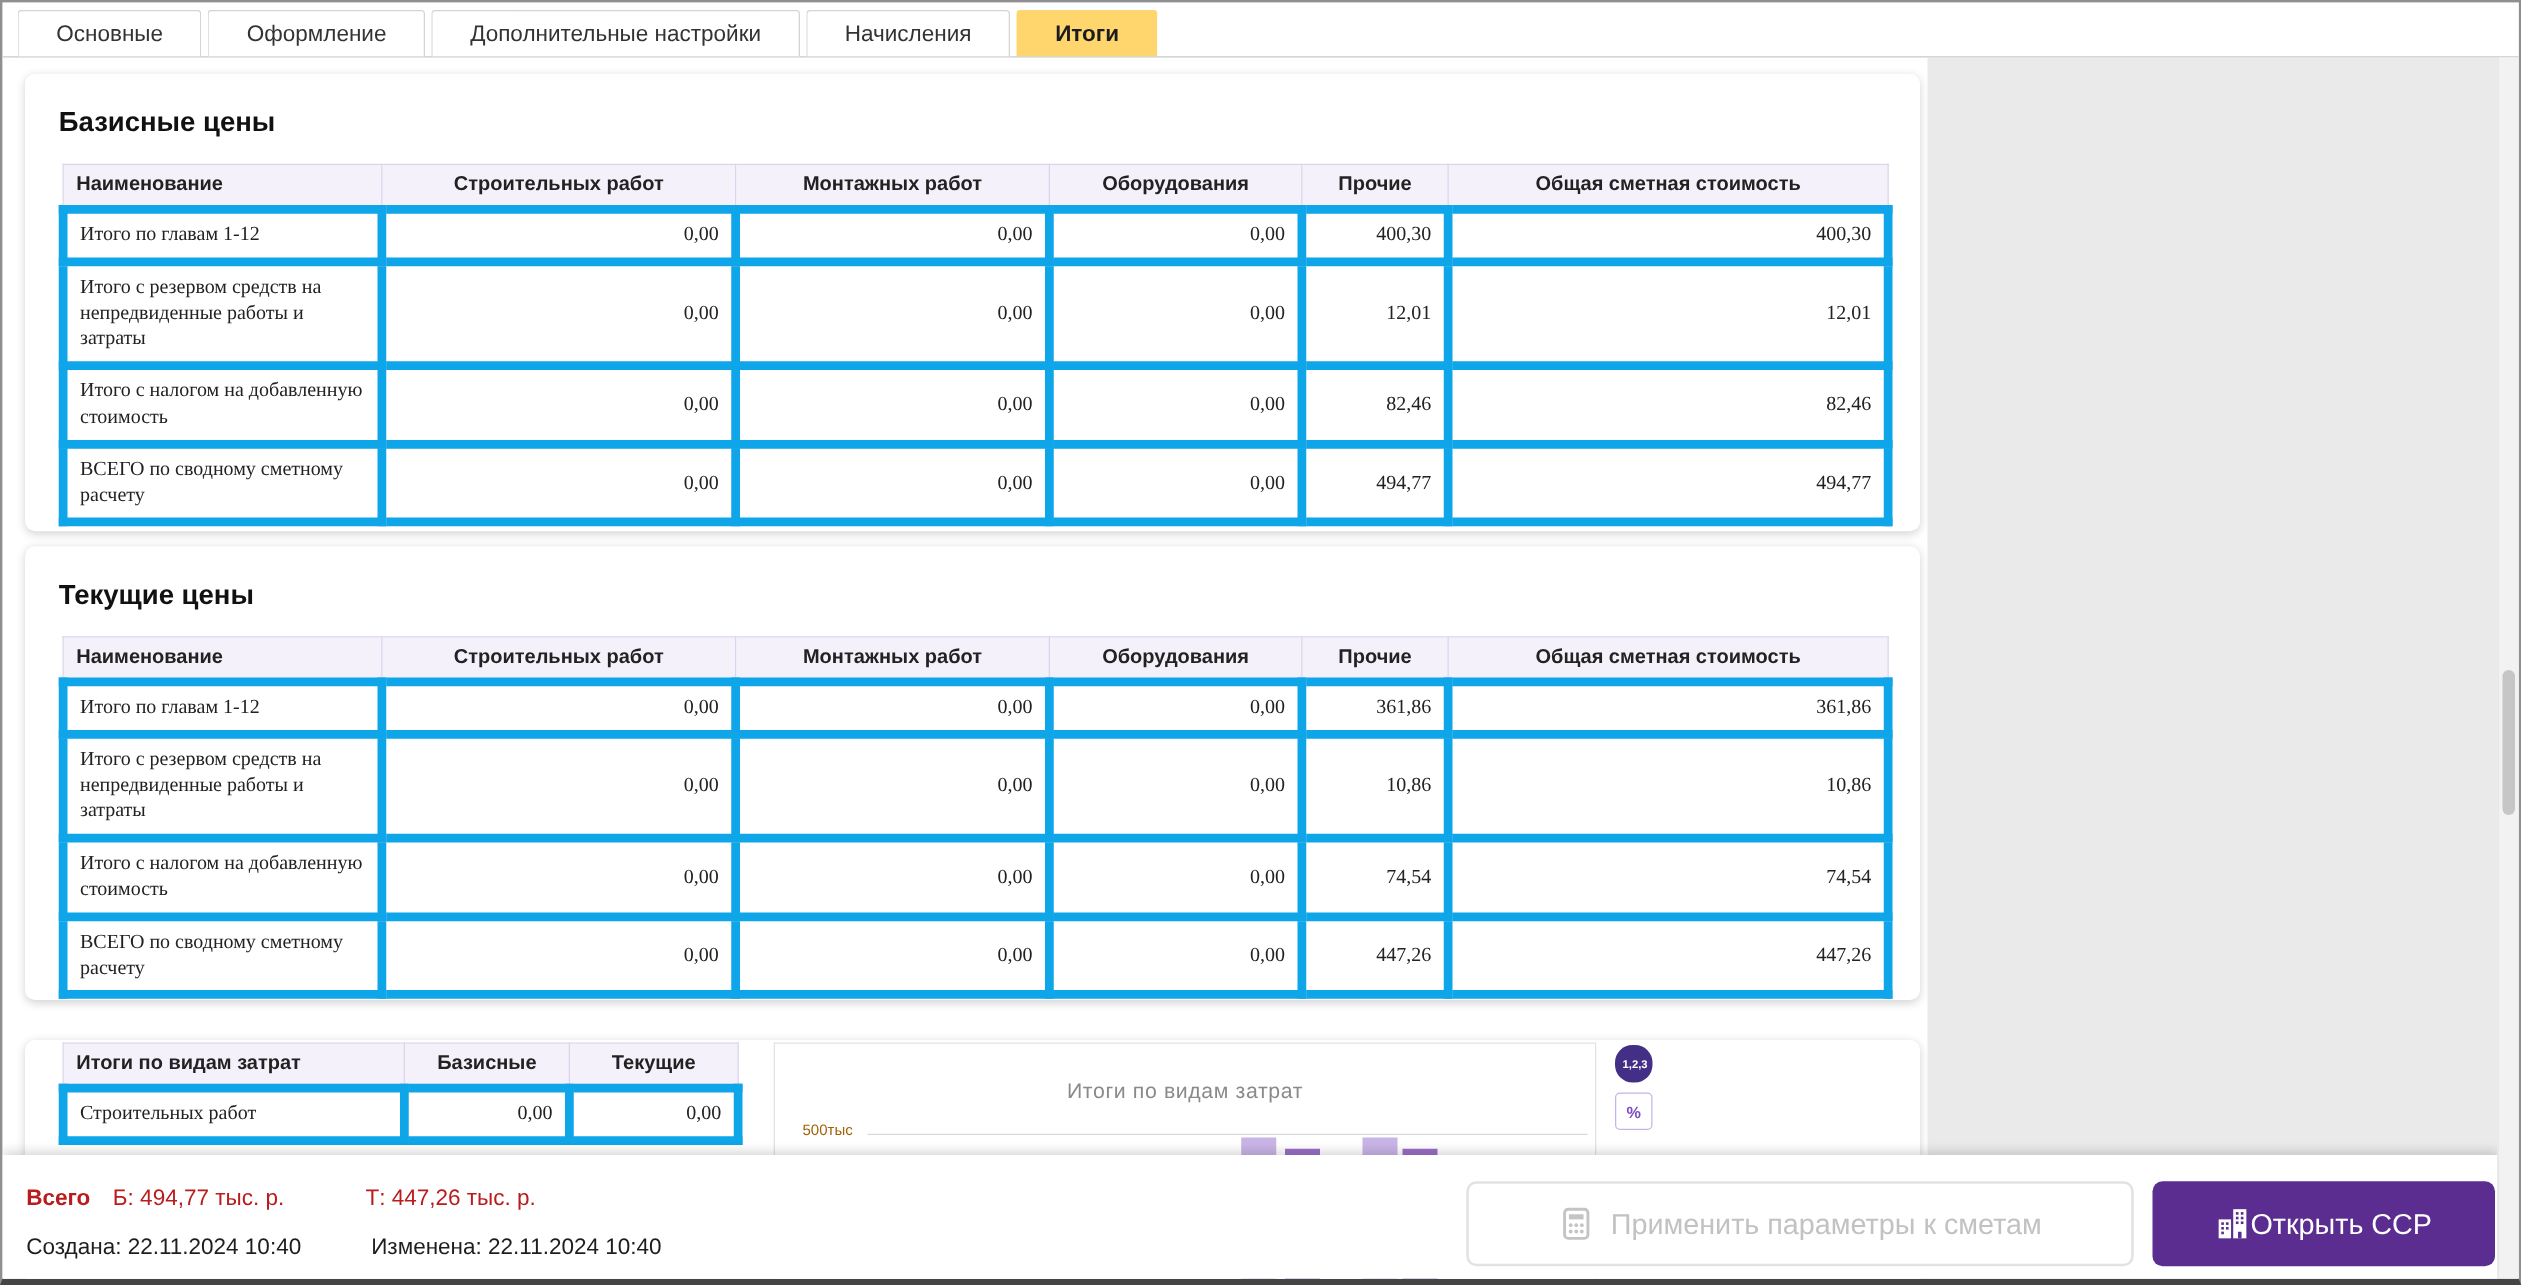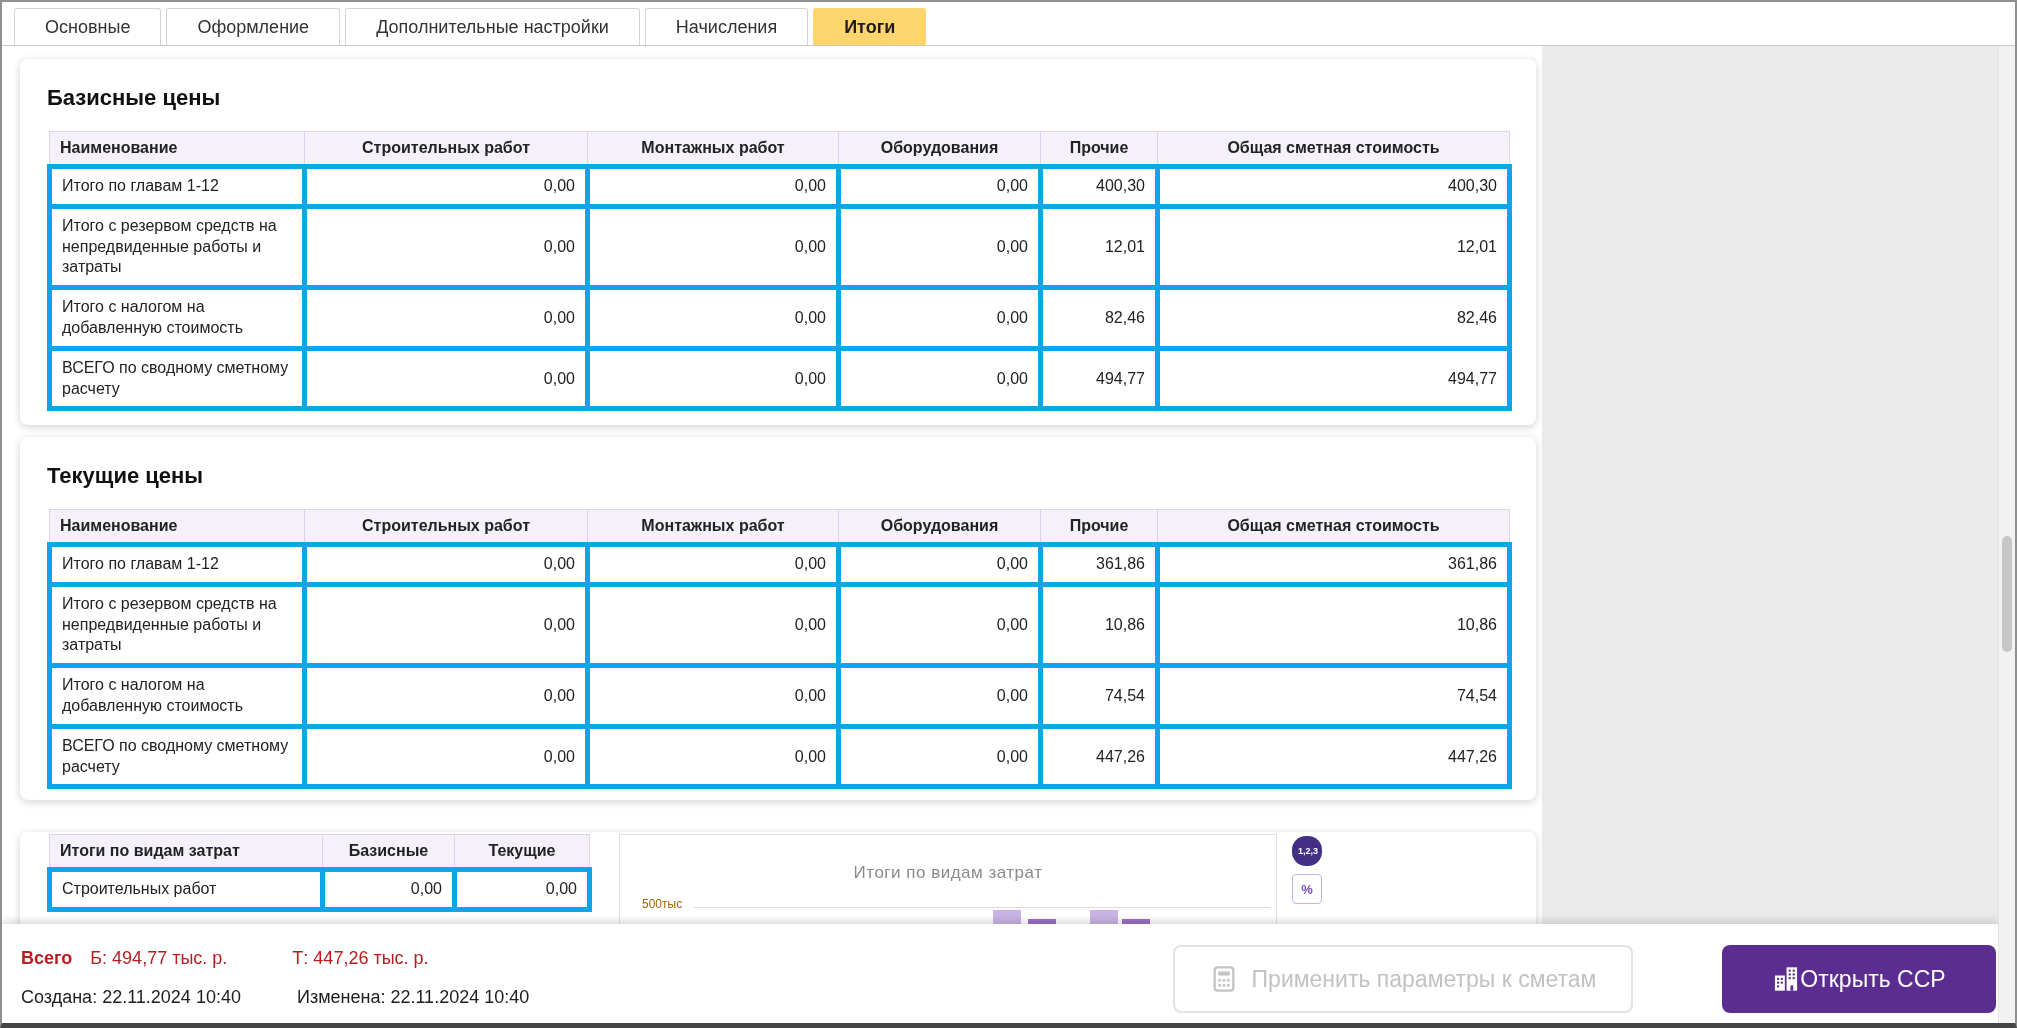--- a/index.html
+++ b/index.html
@@ -32,21 +32,21 @@
   #card-costs{top:786px;height:240px;}
   .card h2{margin:0;padding:26px 0 20px 27px;font-size:22px;color:#111;}
   
   table.price{border-collapse:collapse;table-layout:fixed;margin-left:27px;font-size:16px;color:#222;background:#fff;}
   table.price th{
     background:#f5f1fb;border:1px solid #ddd3ec;font-weight:bold;
     padding:7px 10px;font-size:16px;color:#222;
   }
   table.price th.h-name{text-align:left;}
   table.price th.h-val{text-align:center;}
-  table.price td{border:5px solid #0ea5e9;padding:7px 10px;vertical-align:middle;}
+  table.price td{border:7px solid #0ea5e9;padding:7px 10px;vertical-align:middle;font-family:Liberation Serif, serif;}
   table.price td.name{text-align:left;line-height:1.3;}
   table.price td.num{text-align:right;}
   #table-base,#table-current{width:1460px;}
   #table-costs{width:540px;margin-top:2px;}
   
   .chart{position:absolute;left:599px;top:2px;width:656px;height:236px;border:1px solid #e2e2e2;background:#fff;}
   .chart-title{margin-top:28px;text-align:center;font-size:17px;color:#8a8a8a;letter-spacing:0.5px;}
   .ytick{position:absolute;left:22px;top:62px;font-size:12px;color:#a16207;}
   .gridline{position:absolute;left:74px;top:72px;width:576px;height:1px;background:#d9d9d9;}
   .bars{position:absolute;left:0;top:0;right:0;bottom:0;}
@@ -72,21 +72,21 @@
     position:absolute;left:0;top:922px;width:1996px;height:99px;background:#fff;
     box-shadow:0 -3px 8px rgba(0,0,0,0.15);z-index:20;
   }
   .f-row1{position:absolute;left:19px;top:24px;font-size:18px;color:#b91c1c;display:flex;align-items:baseline;}
   .f-row1 .lbl{font-weight:bold;}
   .f-row1 .b{margin-left:18px;}
   .f-row1 .t{margin-left:65px;}
   .f-row2{position:absolute;left:19px;top:63px;font-size:18px;color:#1e1e1e;display:flex;}
   .f-row2 .mod{margin-left:56px;}
   .apply{
-    position:absolute;left:1171px;top:21px;width:460px;height:68px;background:#fff;
+    position:absolute;left:1171px;top:21px;width:534px;height:68px;background:#fff;
     border:2px solid #e2e2e2;border-radius:8px;color:#c2c2c2;font-size:23px;
     display:flex;align-items:center;justify-content:center;gap:14px;font-family:inherit;cursor:default;
   }
   .open{
     position:absolute;left:1720px;top:21px;width:274px;height:68px;background:#5b2d90;
     border:none;border-radius:8px;color:#fff;font-size:23px;
     display:flex;align-items:center;justify-content:center;font-family:inherit;cursor:pointer;
   }
   .icon{display:inline-flex;align-items:center;}
 </style>

